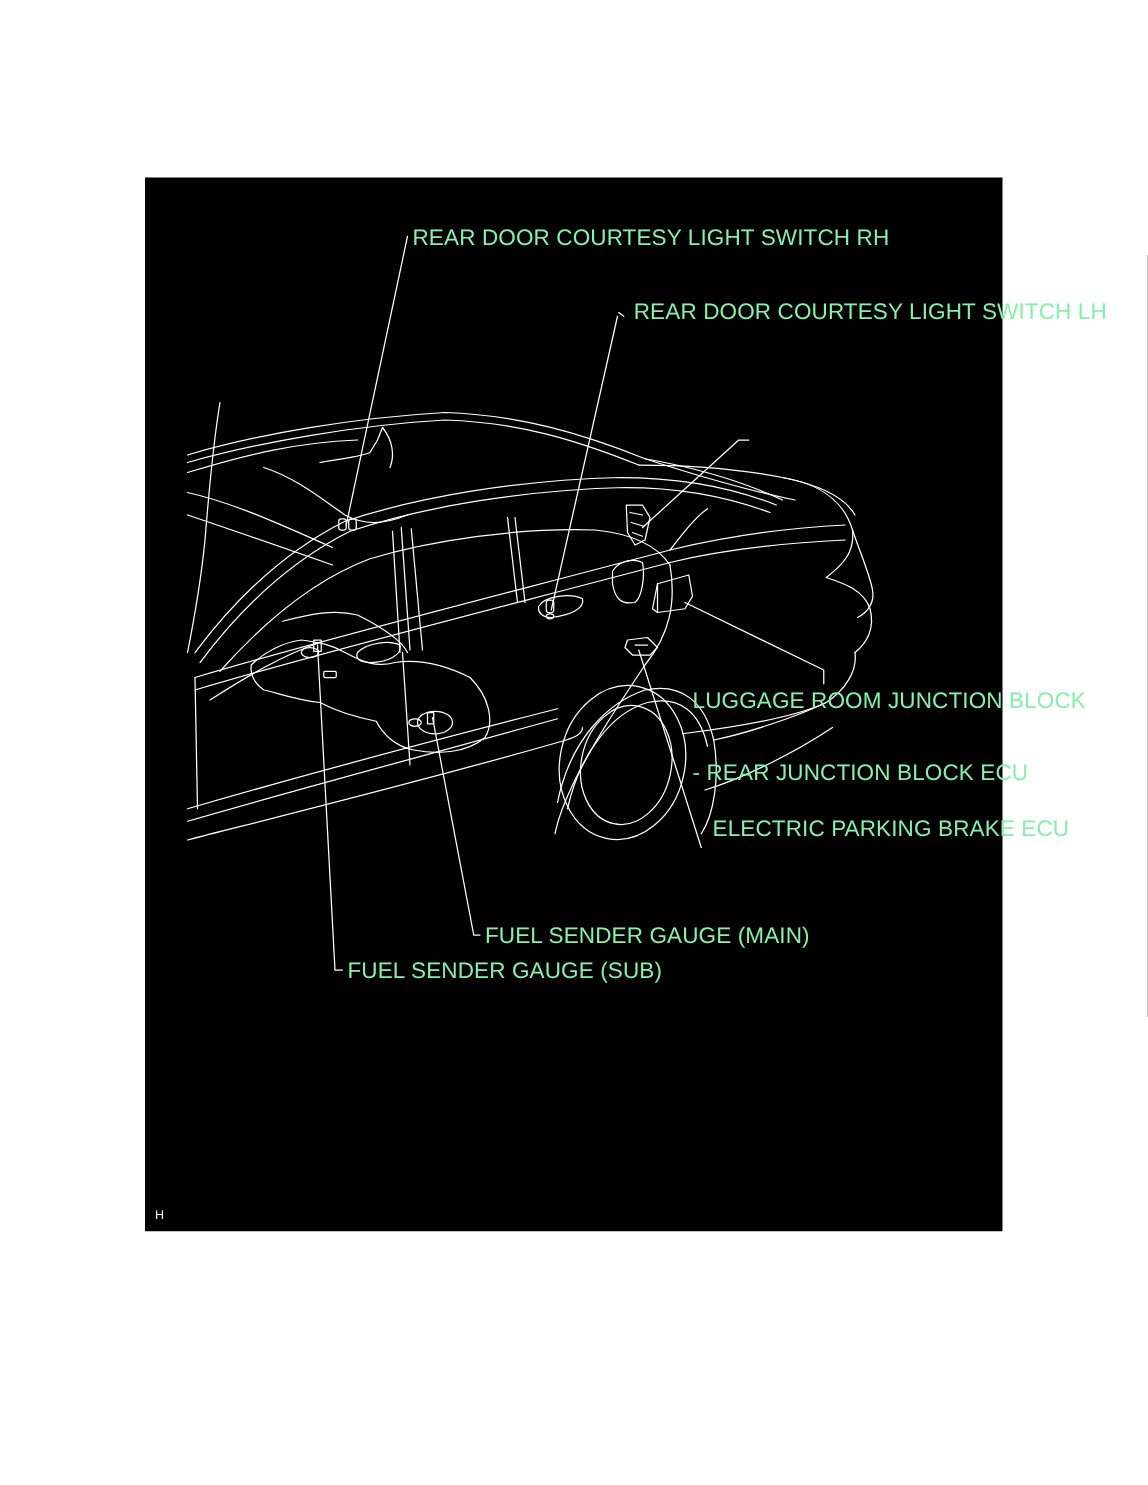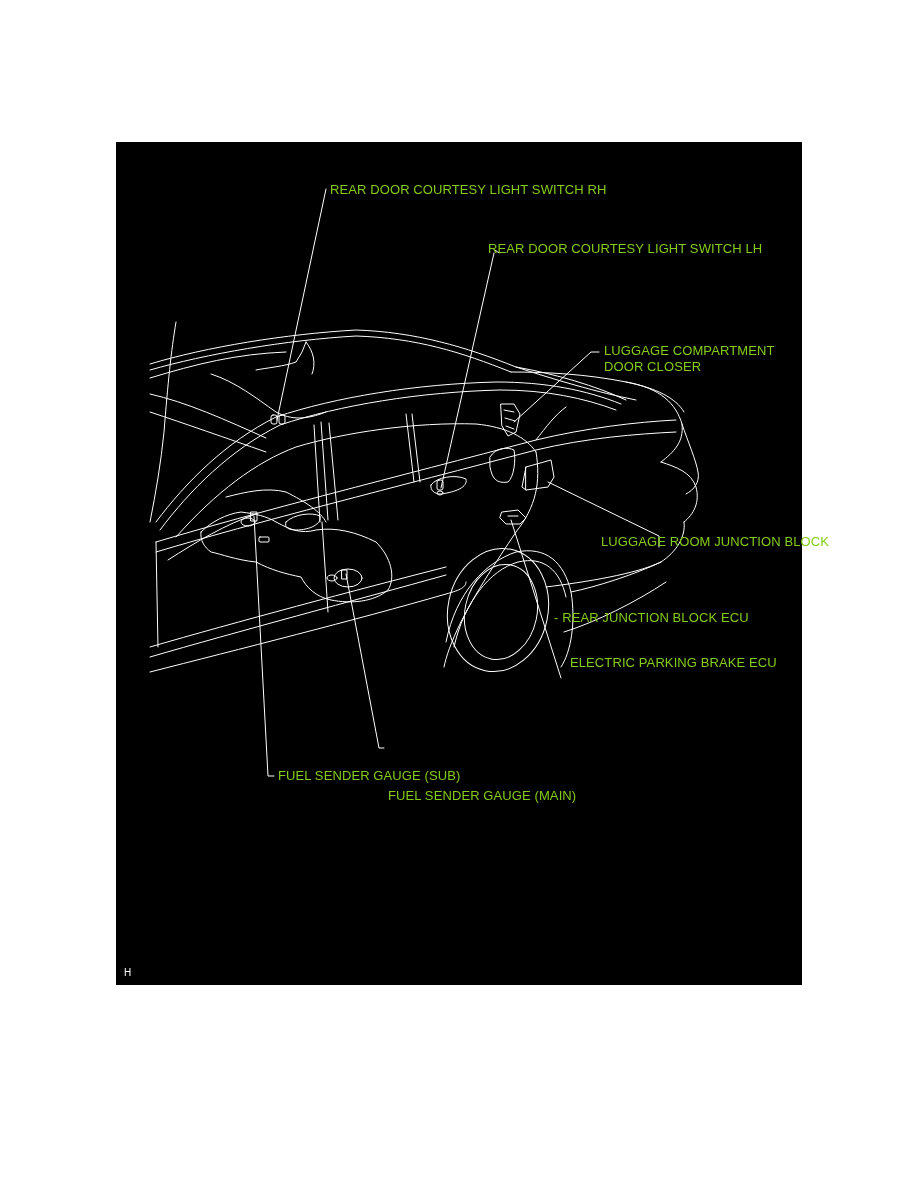--- a/index.html
+++ b/index.html
@@ -3,22 +3,22 @@
 <meta charset="utf-8">
 <style>
   html, body { margin: 0; padding: 0; background: #ffffff; }
   body { width: 918px; height: 1188px; position: relative; overflow: hidden; }
   .panel {
     position: absolute; left: 116px; top: 142px; width: 686px; height: 843px;
     background: #000000;
   }
   .panel svg { position: absolute; left: 0; top: 0; }
   .label {
-    position: absolute; color: #84cc16; white-space: nowrap;
-    font-family: "Liberation Sans", sans-serif; font-size: 13px; line-height: 16px;
+    position: absolute; color: #86efac; white-space: nowrap;
+    font-family: "Liberation Sans", sans-serif; font-size: 18px; line-height: 16px;
     letter-spacing: 0.1px;
   }
   .corner-code {
     position: absolute; left: 8px; bottom: 7px; color: #ffffff;
     font-family: "Liberation Sans", sans-serif; font-size: 10px;
   }
 </style>
 </head>
 <body>
 
@@ -134,37 +134,33 @@
     <path d="M483,210 L475,210 L398,280"></path>
     <path d="M432,340 L543,394 L543,405"></path>
     <path d="M395,378 L445,536"></path>
     <path d="M230,432 L263,606 L268,606"></path>
     <path d="M138,374 L152,634 L158,634"></path>
   </svg>
 
   <div class="label" style="left:214px; top:40px;">
     <span>REAR DOOR COURTESY LIGHT SWITCH RH</span>
   </div>
-  <div class="label" style="left:372px; top:99px;">
+  <div class="label" style="left:391px; top:99px;">
     <span>REAR DOOR COURTESY LIGHT SWITCH LH</span>
   </div>
-  <div class="label" style="left:488px; top:201px;">
-    <div>LUGGAGE COMPARTMENT</div>
-    <div>DOOR CLOSER</div>
-  </div>
-  <div class="label" style="left:438px; top:392px;margin-left:47px;">
+  <div class="label" style="left:438px; top:410px;">
     <div>LUGGAGE ROOM JUNCTION BLOCK</div>
   </div>
   <div class="label" style="left:438px; top:436px;margin-top:32px;">
     <div>- REAR JUNCTION BLOCK ECU</div>
   </div>
   <div class="label" style="left:454px; top:513px;">
     <span>ELECTRIC PARKING BRAKE ECU</span>
   </div>
-  <div class="label" style="left:272px; top:598px;margin-top:48px;">
+  <div class="label" style="left:272px; top:598px;">
     <span>FUEL SENDER GAUGE (MAIN)</span>
   </div>
   <div class="label" style="left:162px; top:626px;">
     <span>FUEL SENDER GAUGE (SUB)</span>
   </div>
 
   <div class="corner-code">H</div>
 </div>
 
 </body></html>

